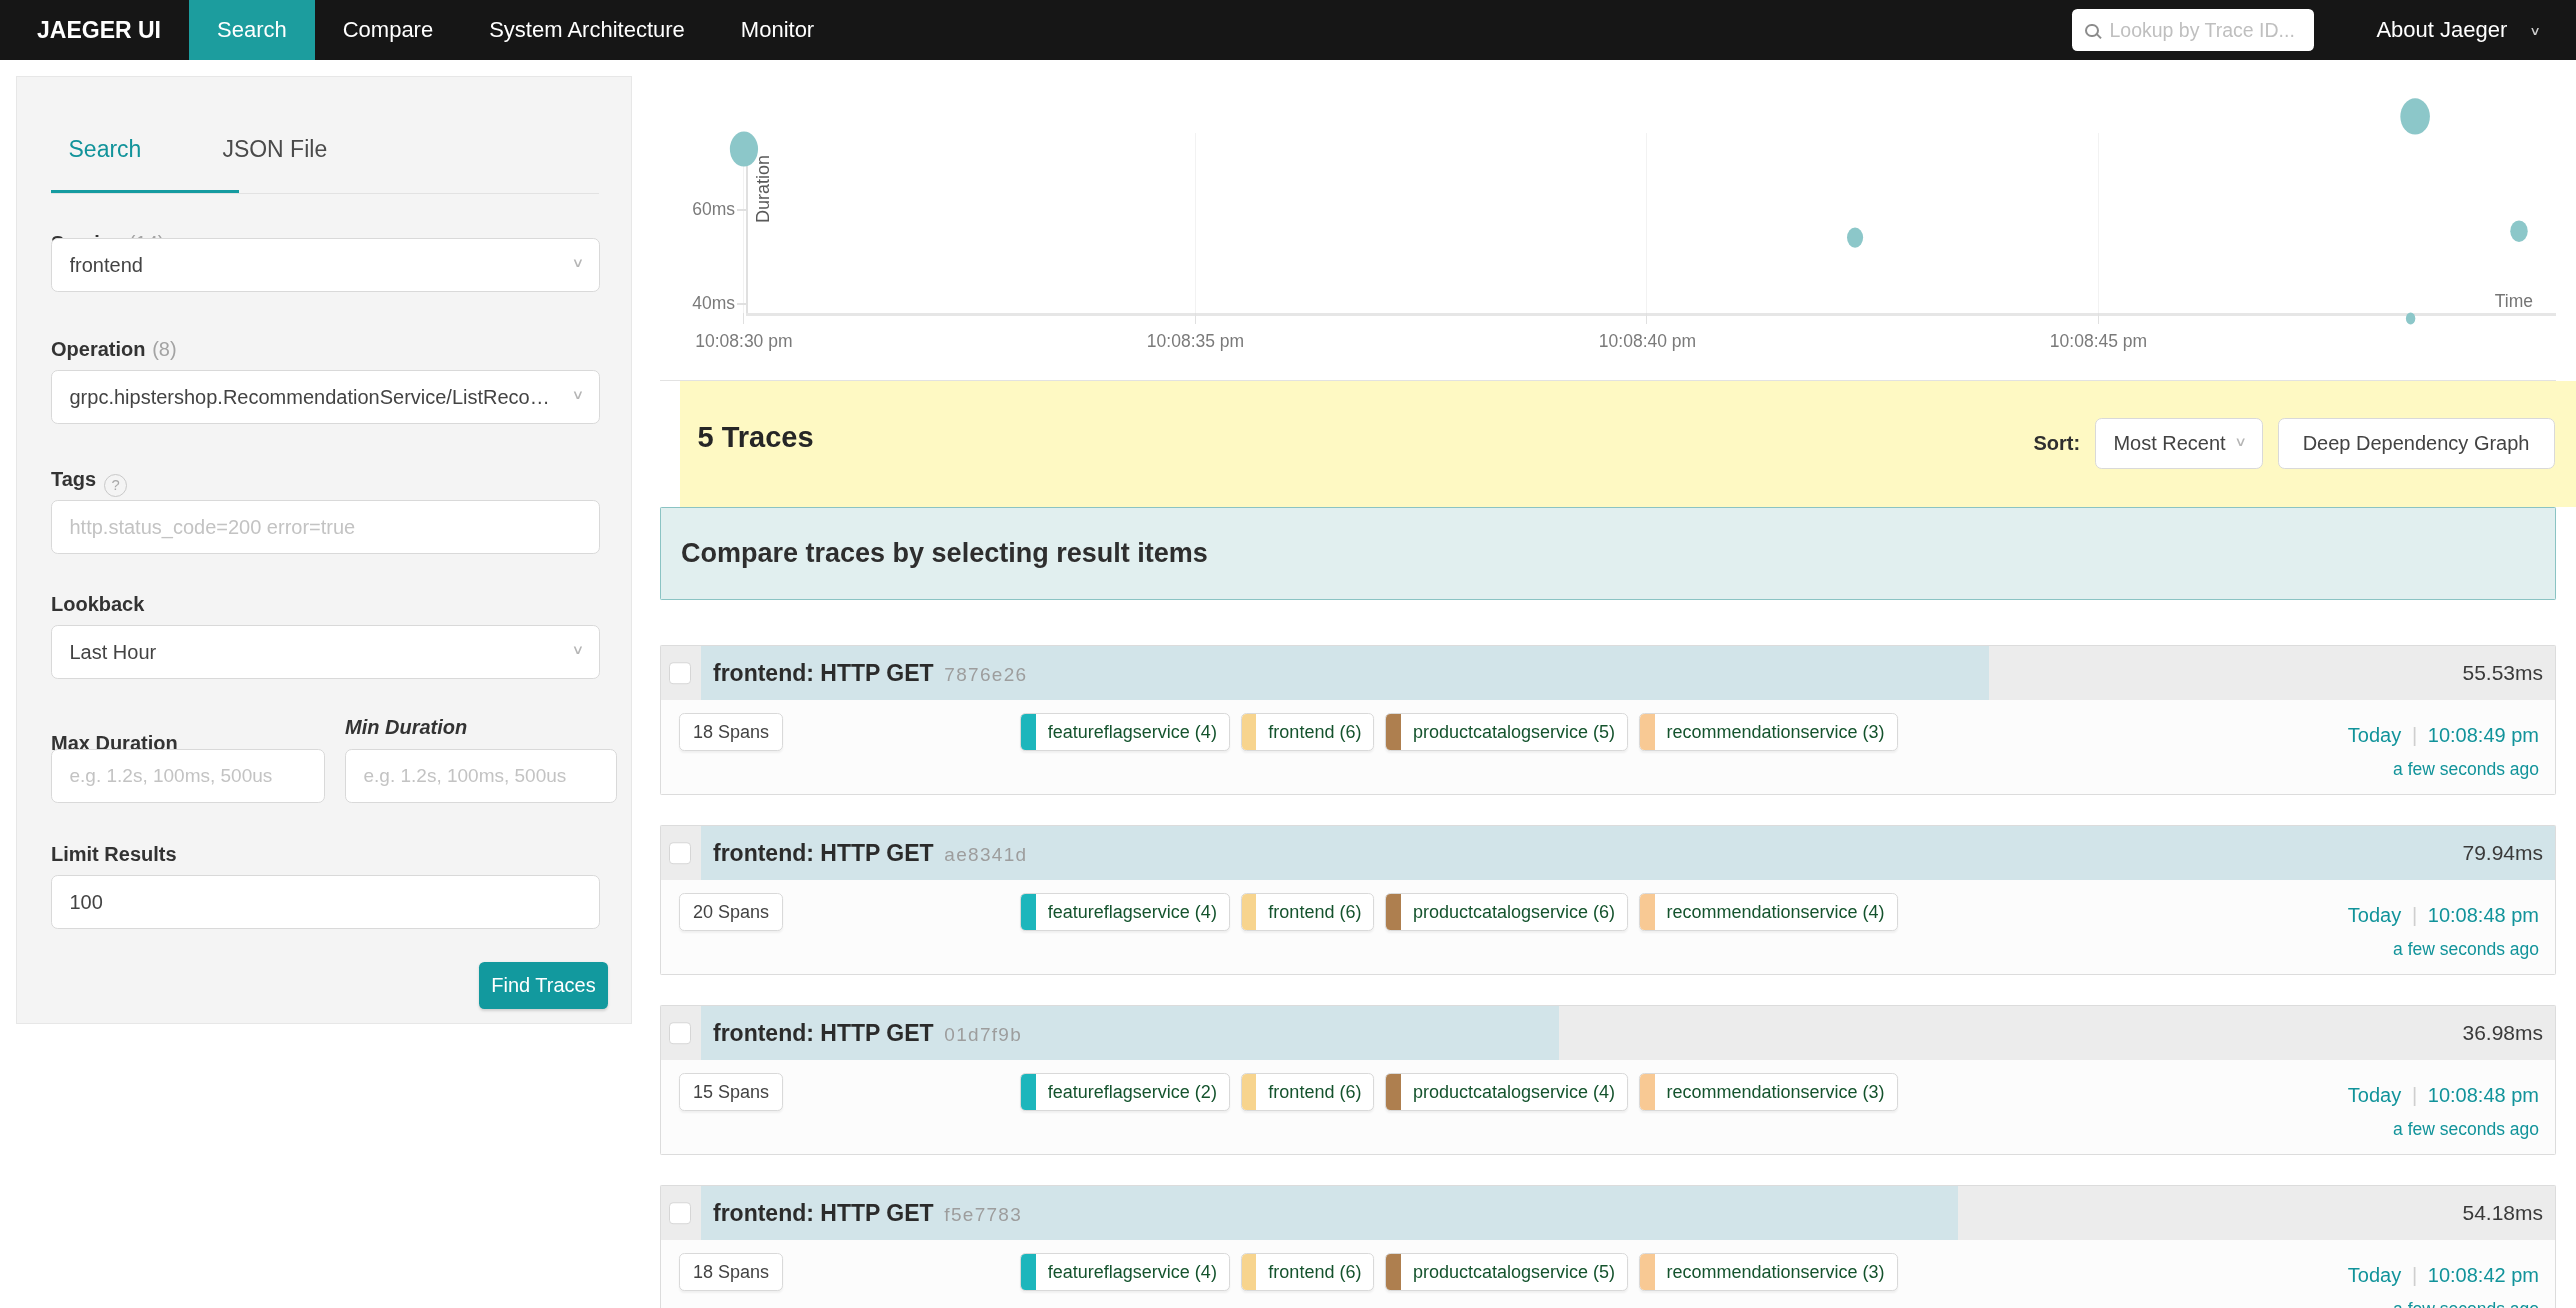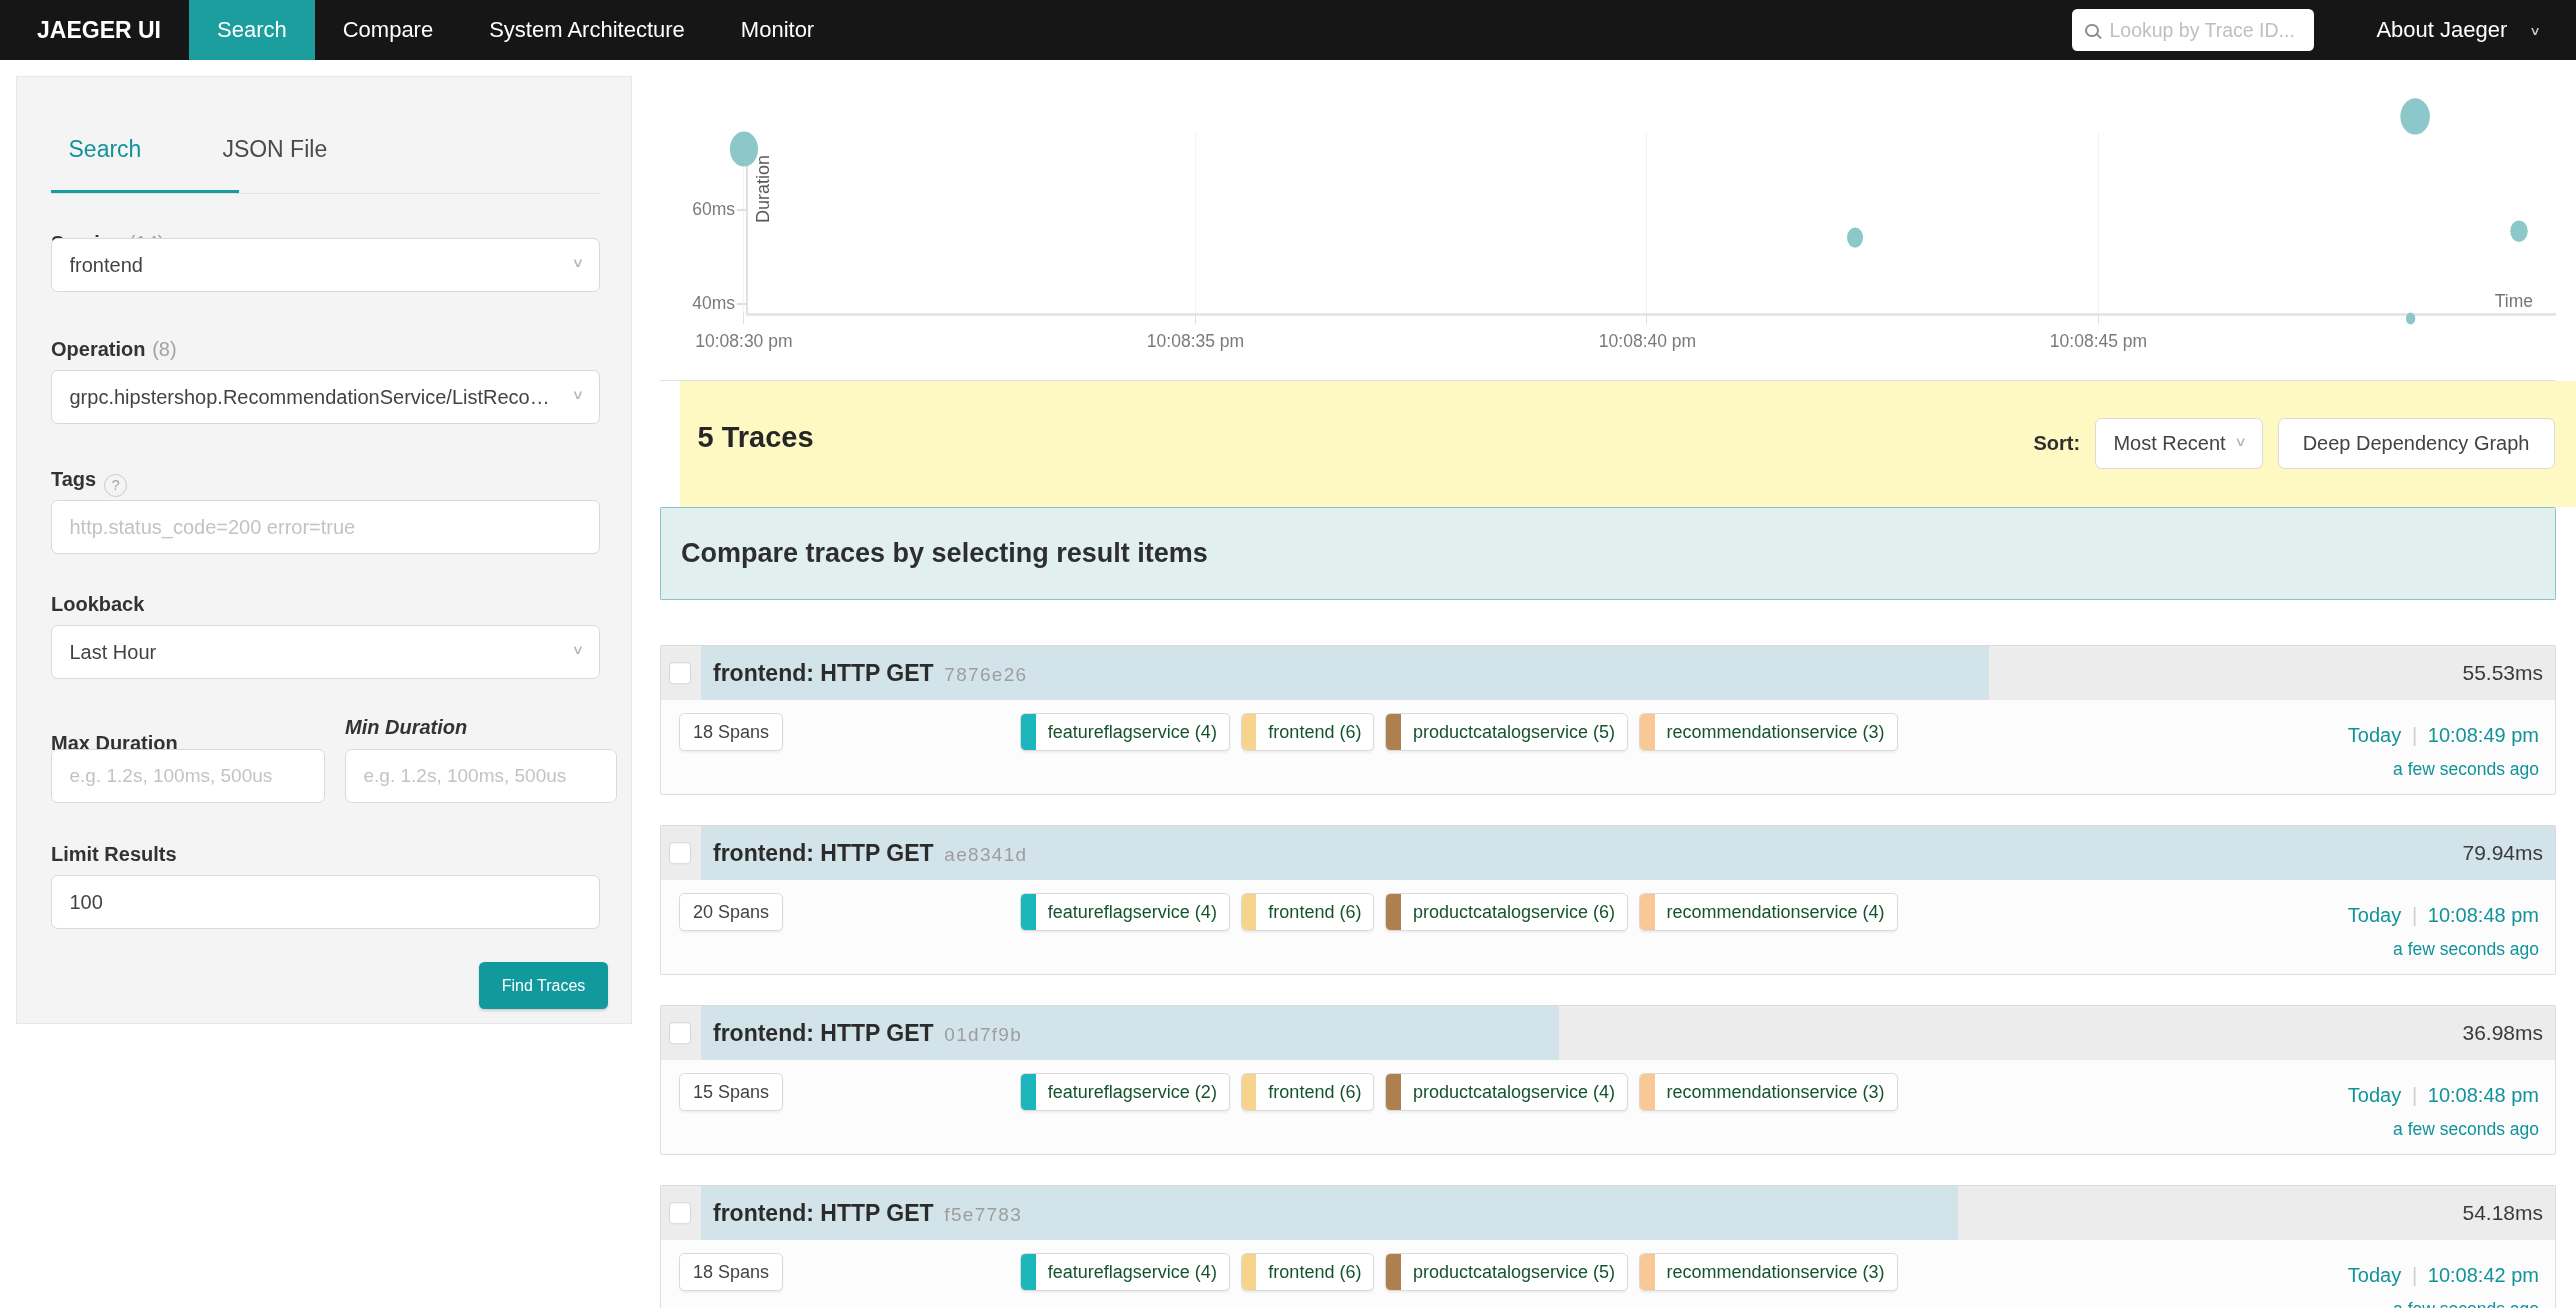--- a/index.html
+++ b/index.html
@@ -40,21 +40,21 @@
           border:1.3px solid #c9c9c9; border-radius:50%; color:#a8a8a8; font-size:14.8px; font-weight:400;
           margin-left:8px; vertical-align:-4px; cursor:pointer; }
   .field { position:absolute; left:34px; width:549px; height:54px; background:#fff;
            border:0.7px solid #d9d9d9; border-radius:6.7px; display:flex; align-items:center;
            padding:0 34px 0 17.5px; font-size:20px; color:#434343; cursor:pointer; }
   .field .val { white-space:nowrap; overflow:hidden; text-overflow:ellipsis; }
   .field .phv { color:#c3c3c3; white-space:nowrap; overflow:hidden; }
   .chev { position:absolute; right:14.8px; top:50%; transform:translateY(-58%) scaleY(.75);
           color:#b5b5b5; font-size:17.5px; }
   .btn-primary { position:absolute; left:462px; top:885px; width:129px; height:47px; background:#12999e;
-                 color:#fff; font-size:16px; border:none; border-radius:5.4px; cursor:pointer;
+                 color:#fff; font-size:20px; border:none; border-radius:5.4px; cursor:pointer;
                  display:flex; align-items:center; justify-content:center; box-shadow:0 1.3px 2.7px rgba(0,0,0,.15); }
   
   .chart { position:absolute; left:660px; top:77px; width:1896px; height:304px; background:#fff;
            border-bottom:1.3px solid #e2e2e2; }
   .y-axis { position:absolute; left:86px; top:56px; width:2px; height:183px; background:#e0e0e0; }
   .x-axis { position:absolute; left:86px; top:236px; right:0; height:2.7px; background:#e6e6e6; }
   .gridline { position:absolute; top:56px; height:181px; width:1.3px; background:#f2f2f2; }
   .ylab { position:absolute; left:93px; top:40px; height:144px; writing-mode:vertical-rl;
           transform:rotate(180deg); font-size:18px; color:#595959; display:flex; align-items:center; justify-content:center; }
   .xlab { position:absolute; right:23px; top:214px; font-size:17.5px; color:#757575; }

